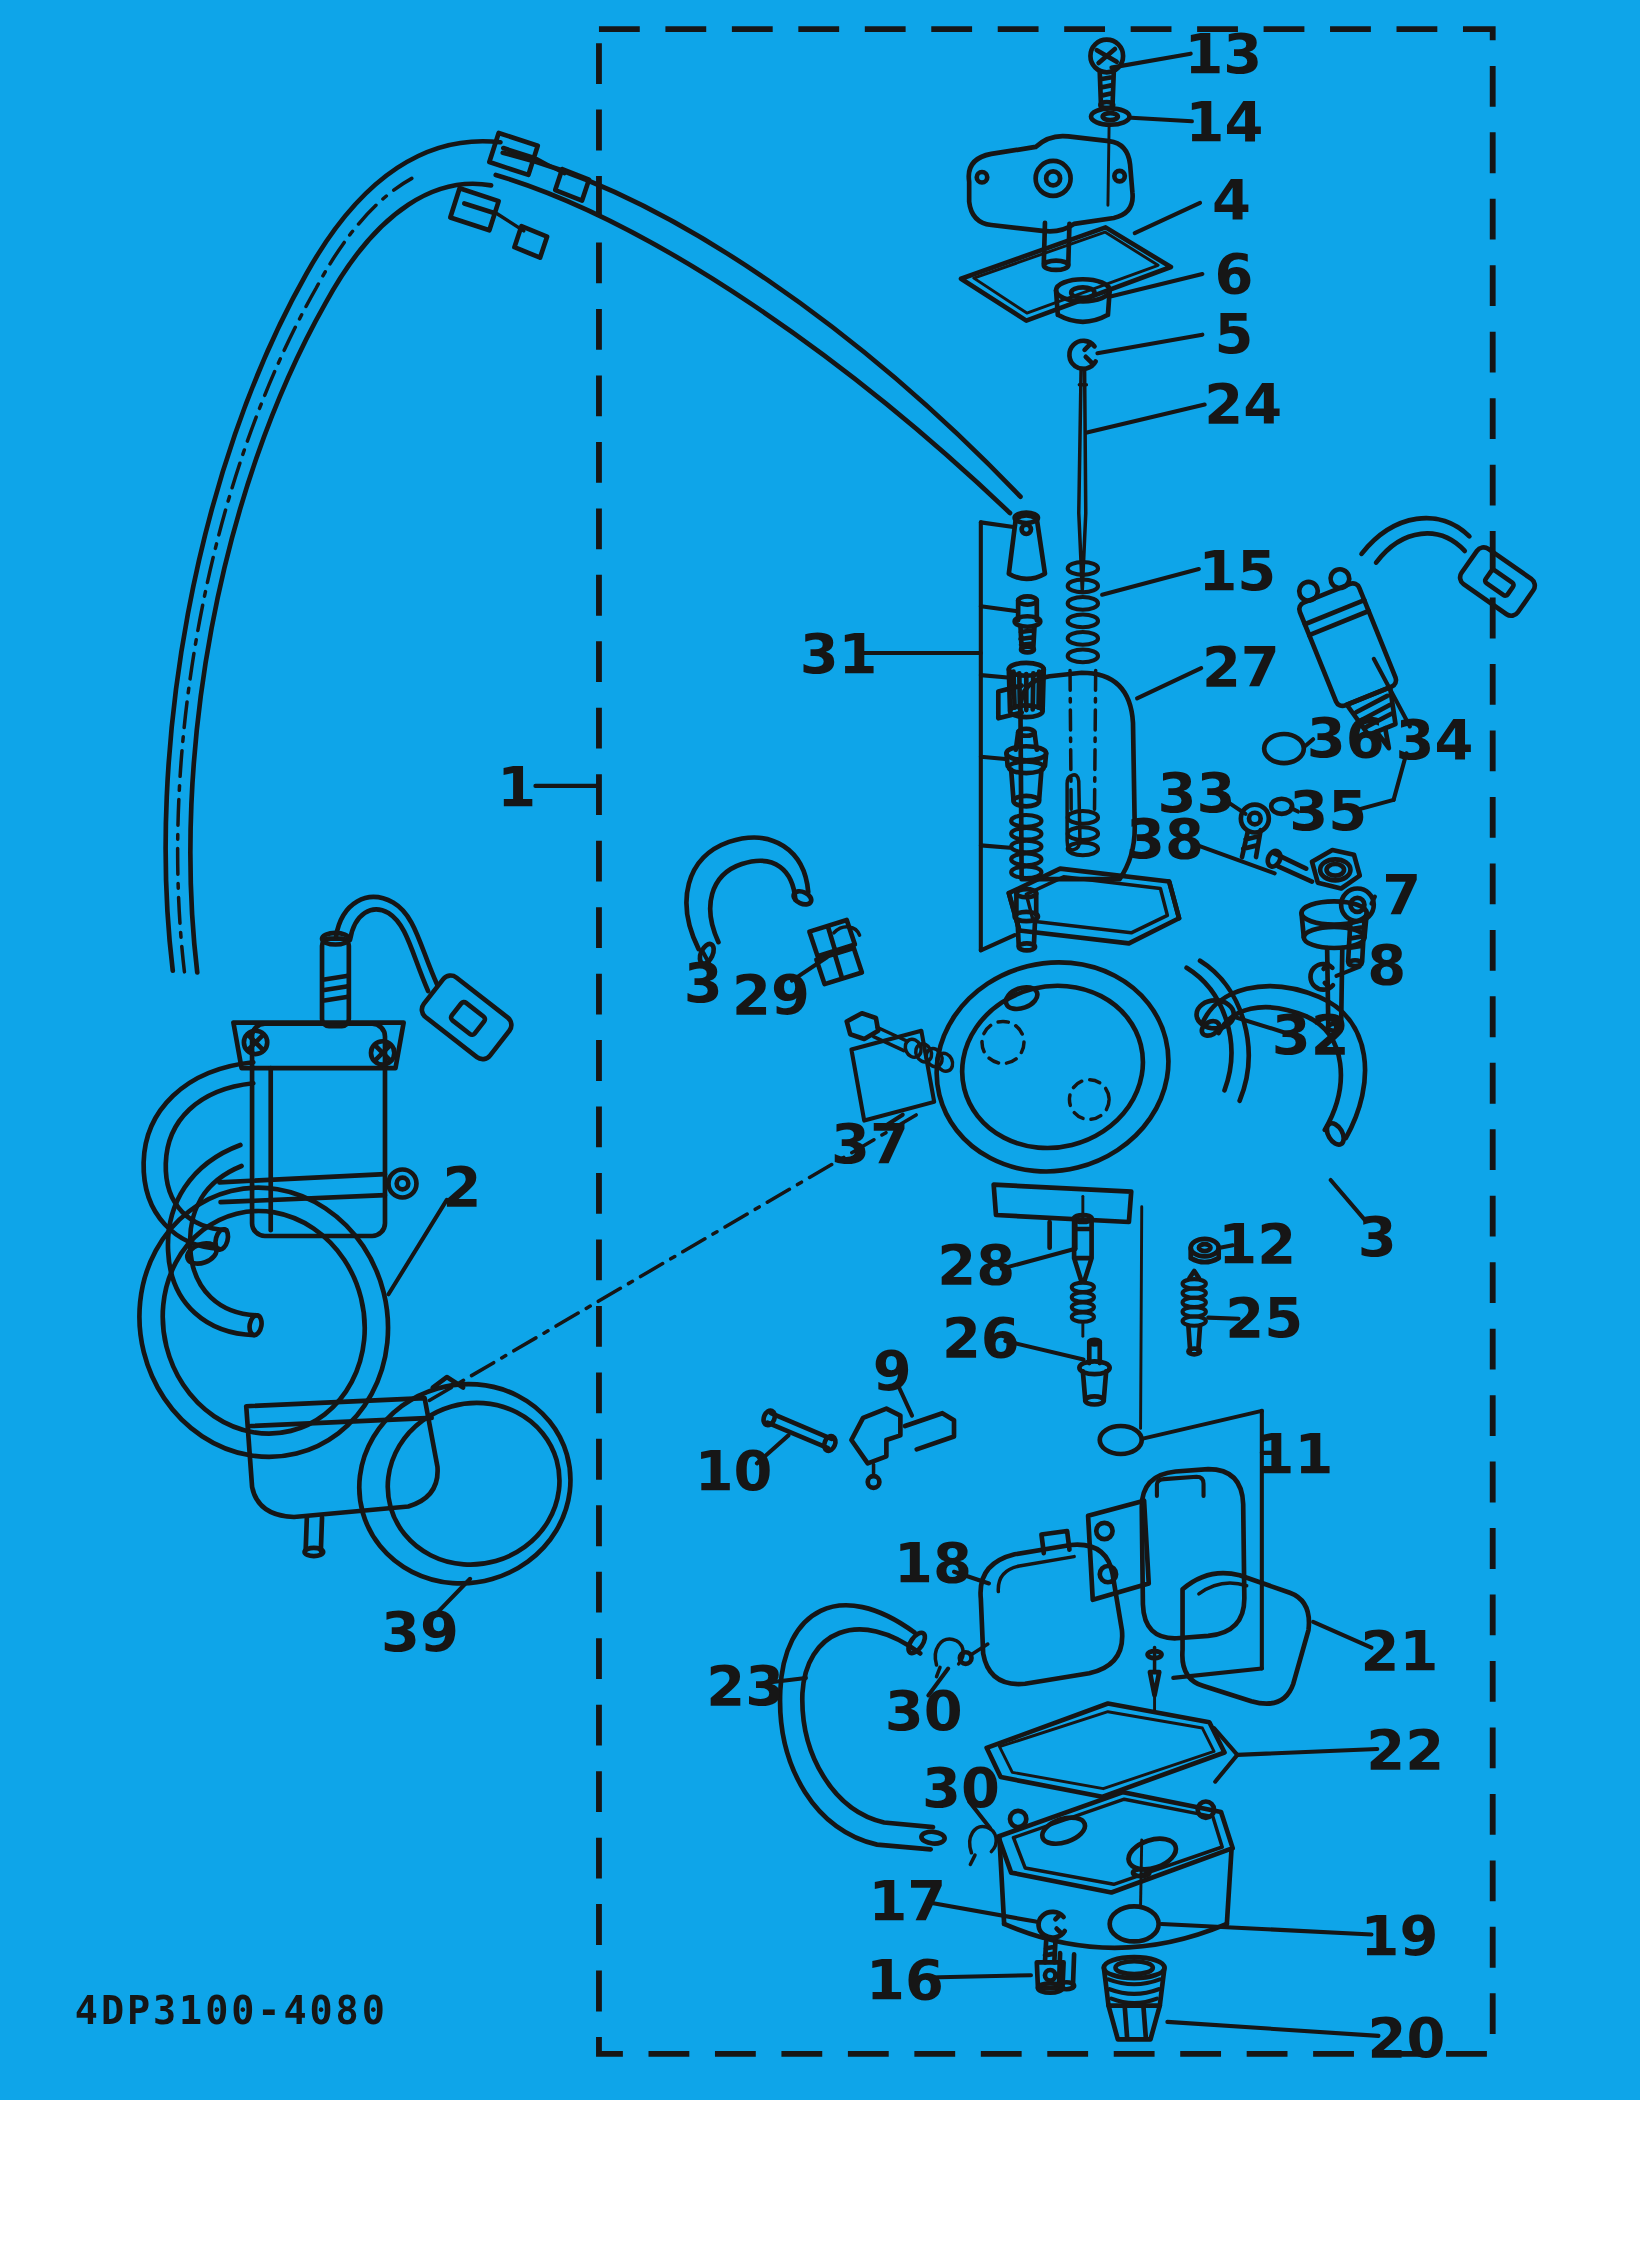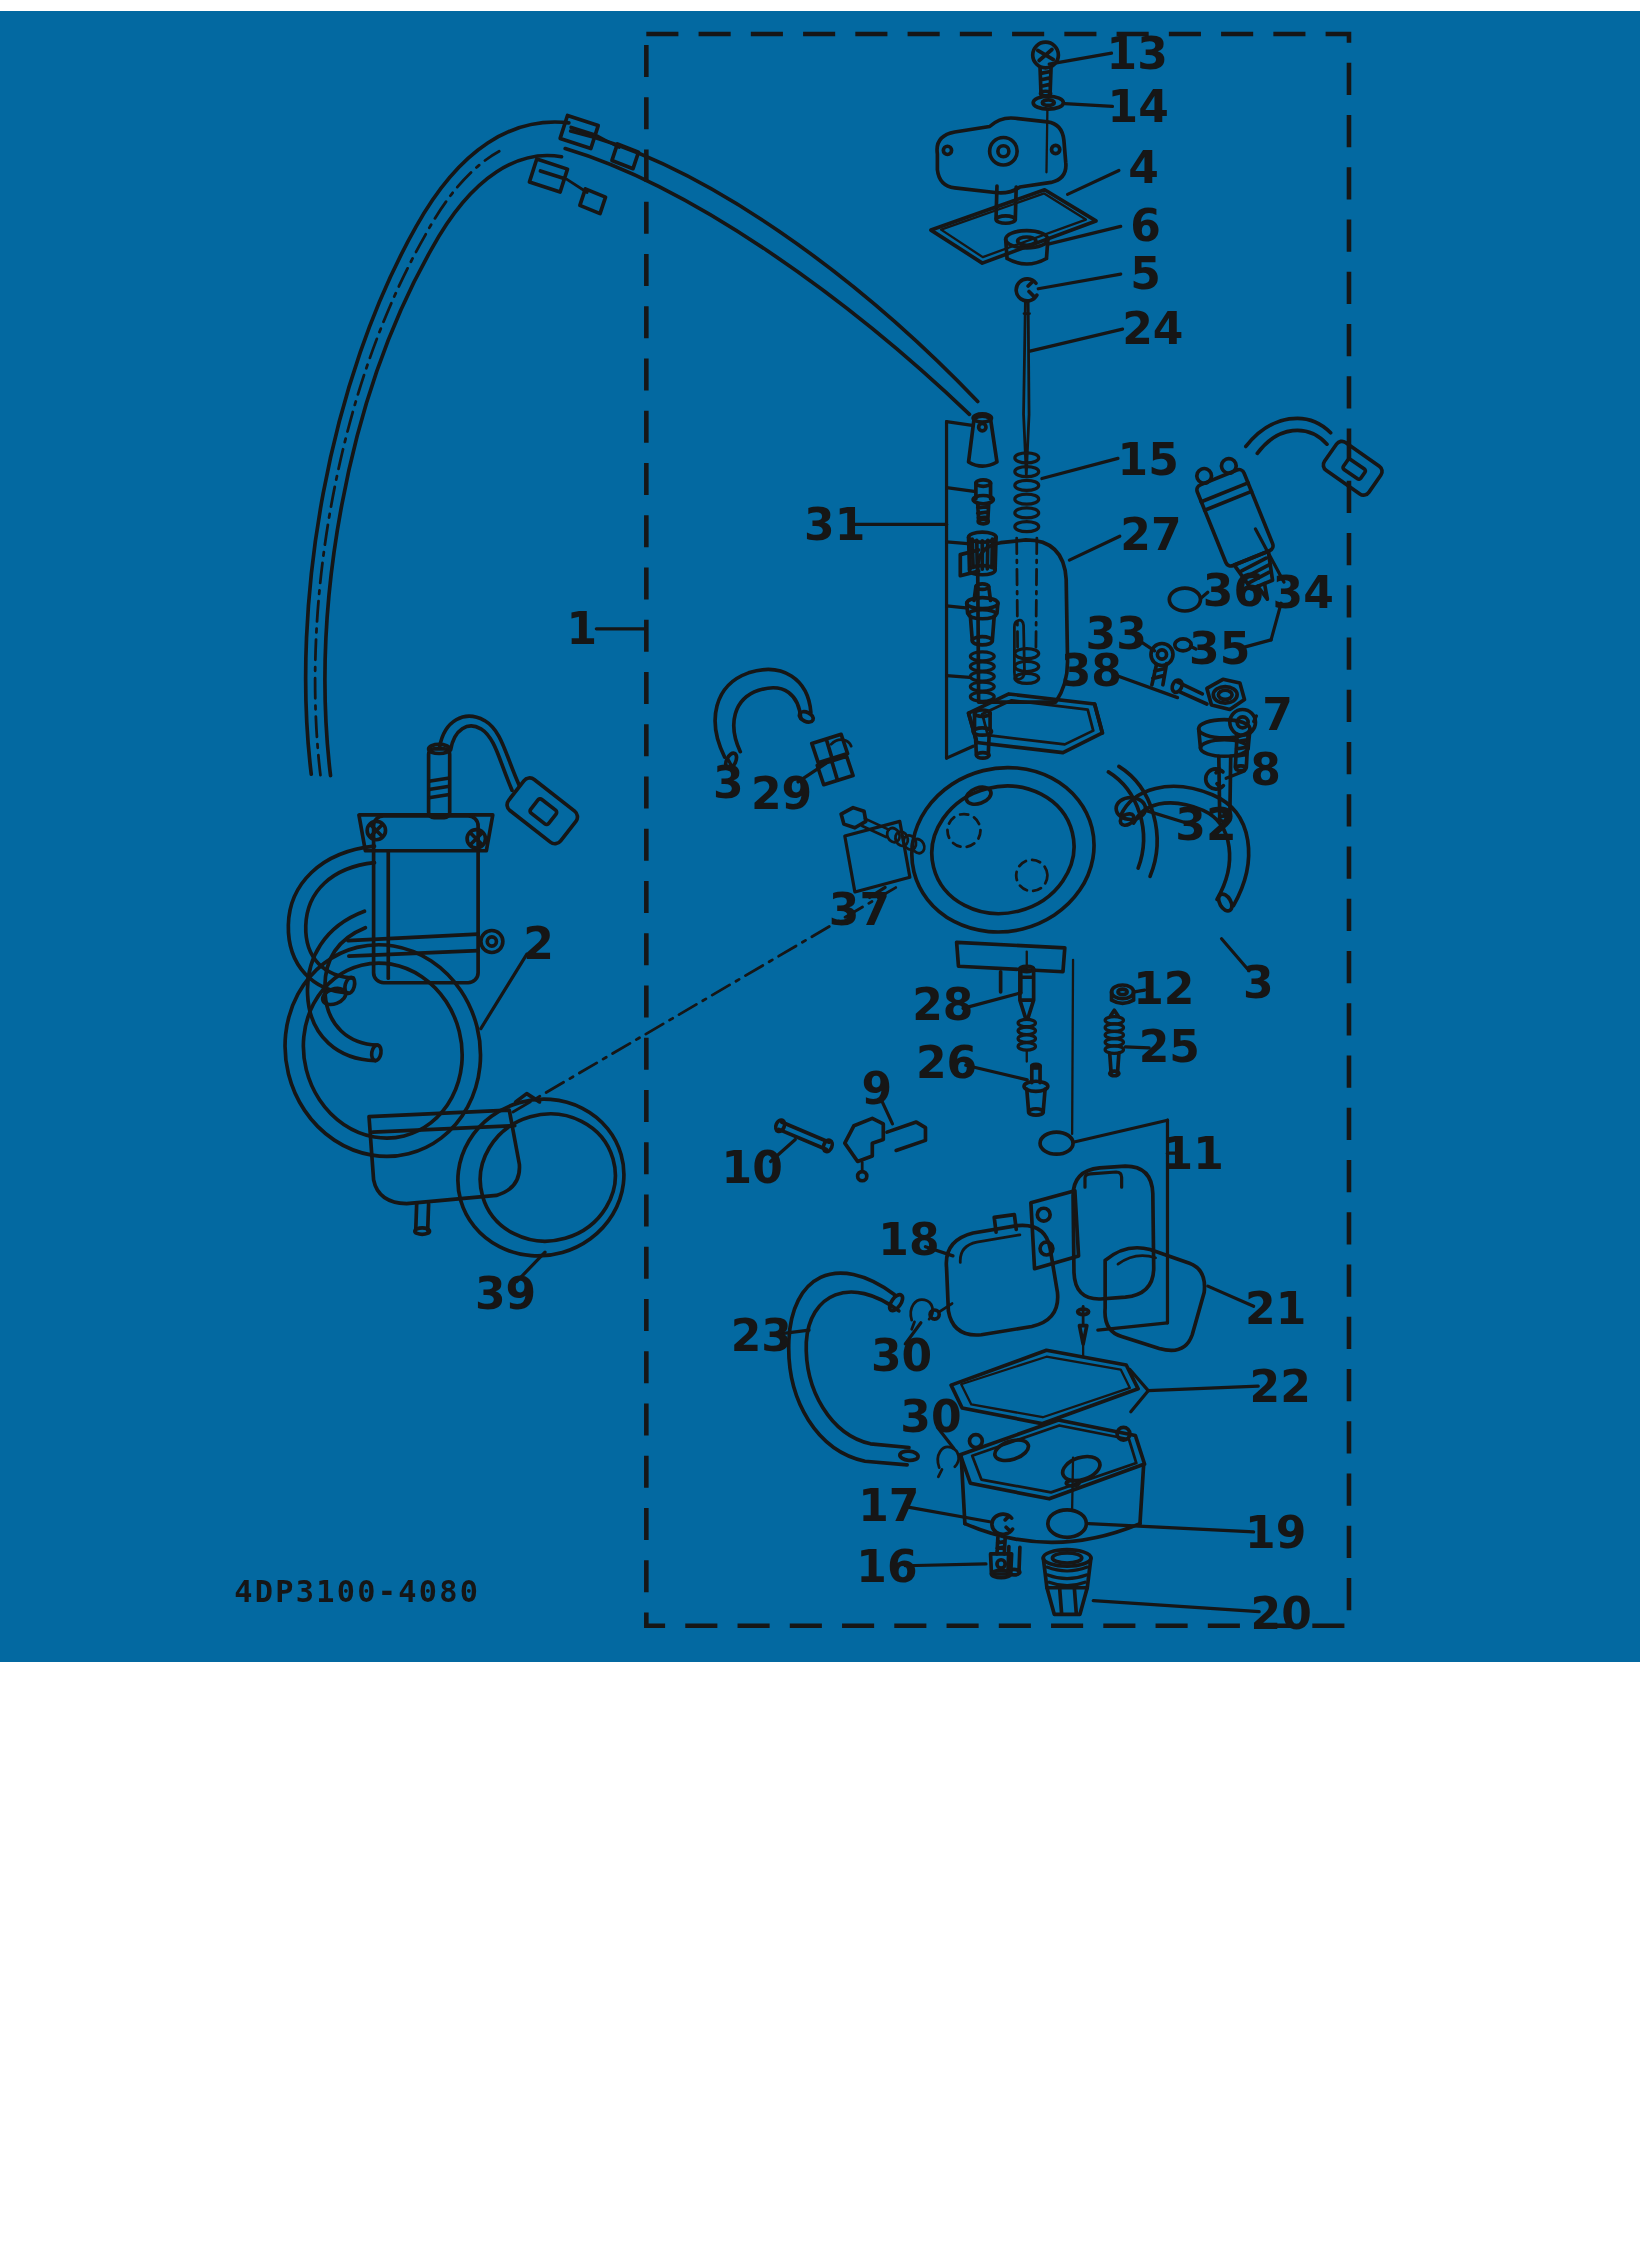--- a/index.html
+++ b/index.html
@@ -1,16 +1,16 @@
 <!DOCTYPE html>
 <html style="font-size:10px"><head>
 <meta charset="utf-8">
 <style>
   html,body{margin:0;padding:0;background:#ffffff;}
-  .page{position:relative;width:1641px;height:1651px;background:#0369a1;overflow:hidden;margin-top:11px;}
+  .page{position:relative;width:1641px;height:2100px;background:#0ea5e9;overflow:hidden;}
   svg{position:absolute;left:0;top:0;width:100%;height:100%;}
   .part-label{font-family:"DejaVu Sans","Liberation Sans",sans-serif;font-weight:700;font-size:96px;fill:#161616;}
   .doc-code{font-family:"DejaVu Sans Mono","Liberation Mono",monospace;font-weight:700;font-size:66px;fill:#161616;letter-spacing:5px;}
   .leader{stroke:#161616;stroke-width:7;fill:none;stroke-linecap:round;}
 </style>
 </head>
 <body>
 
 <div class="page">
 <svg id="diagram-svg" viewBox="0 0 2614 3602">

